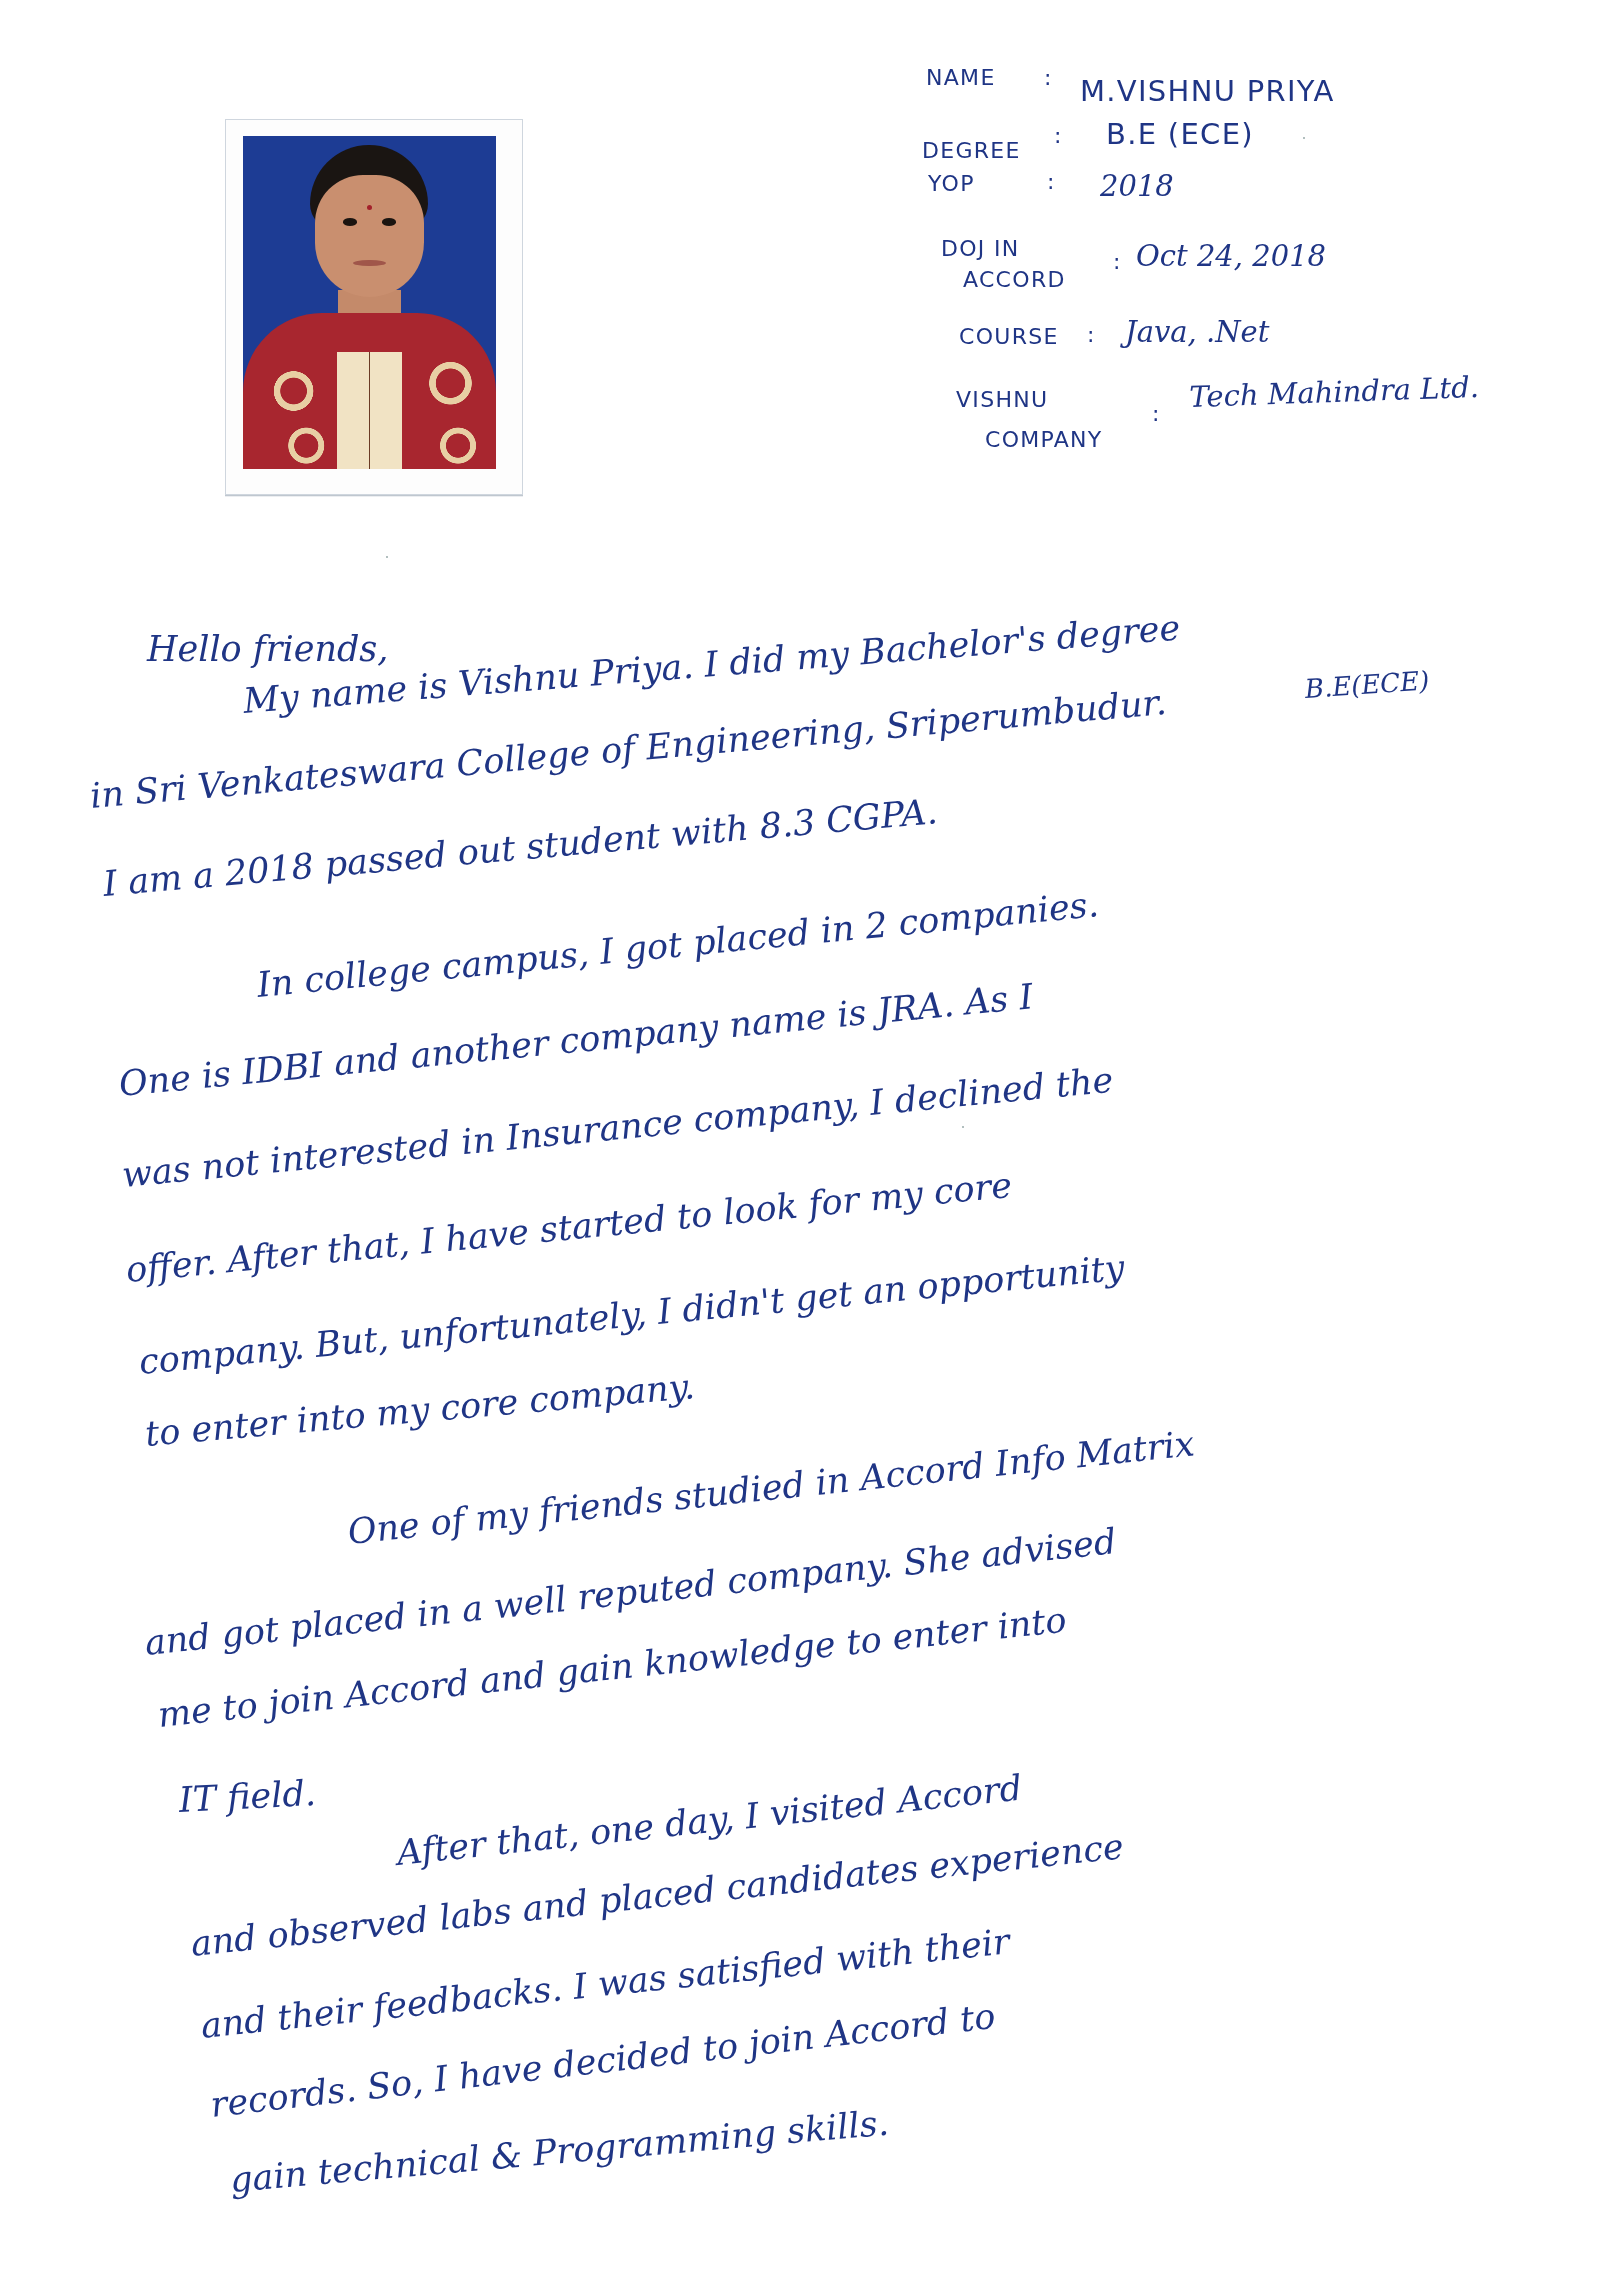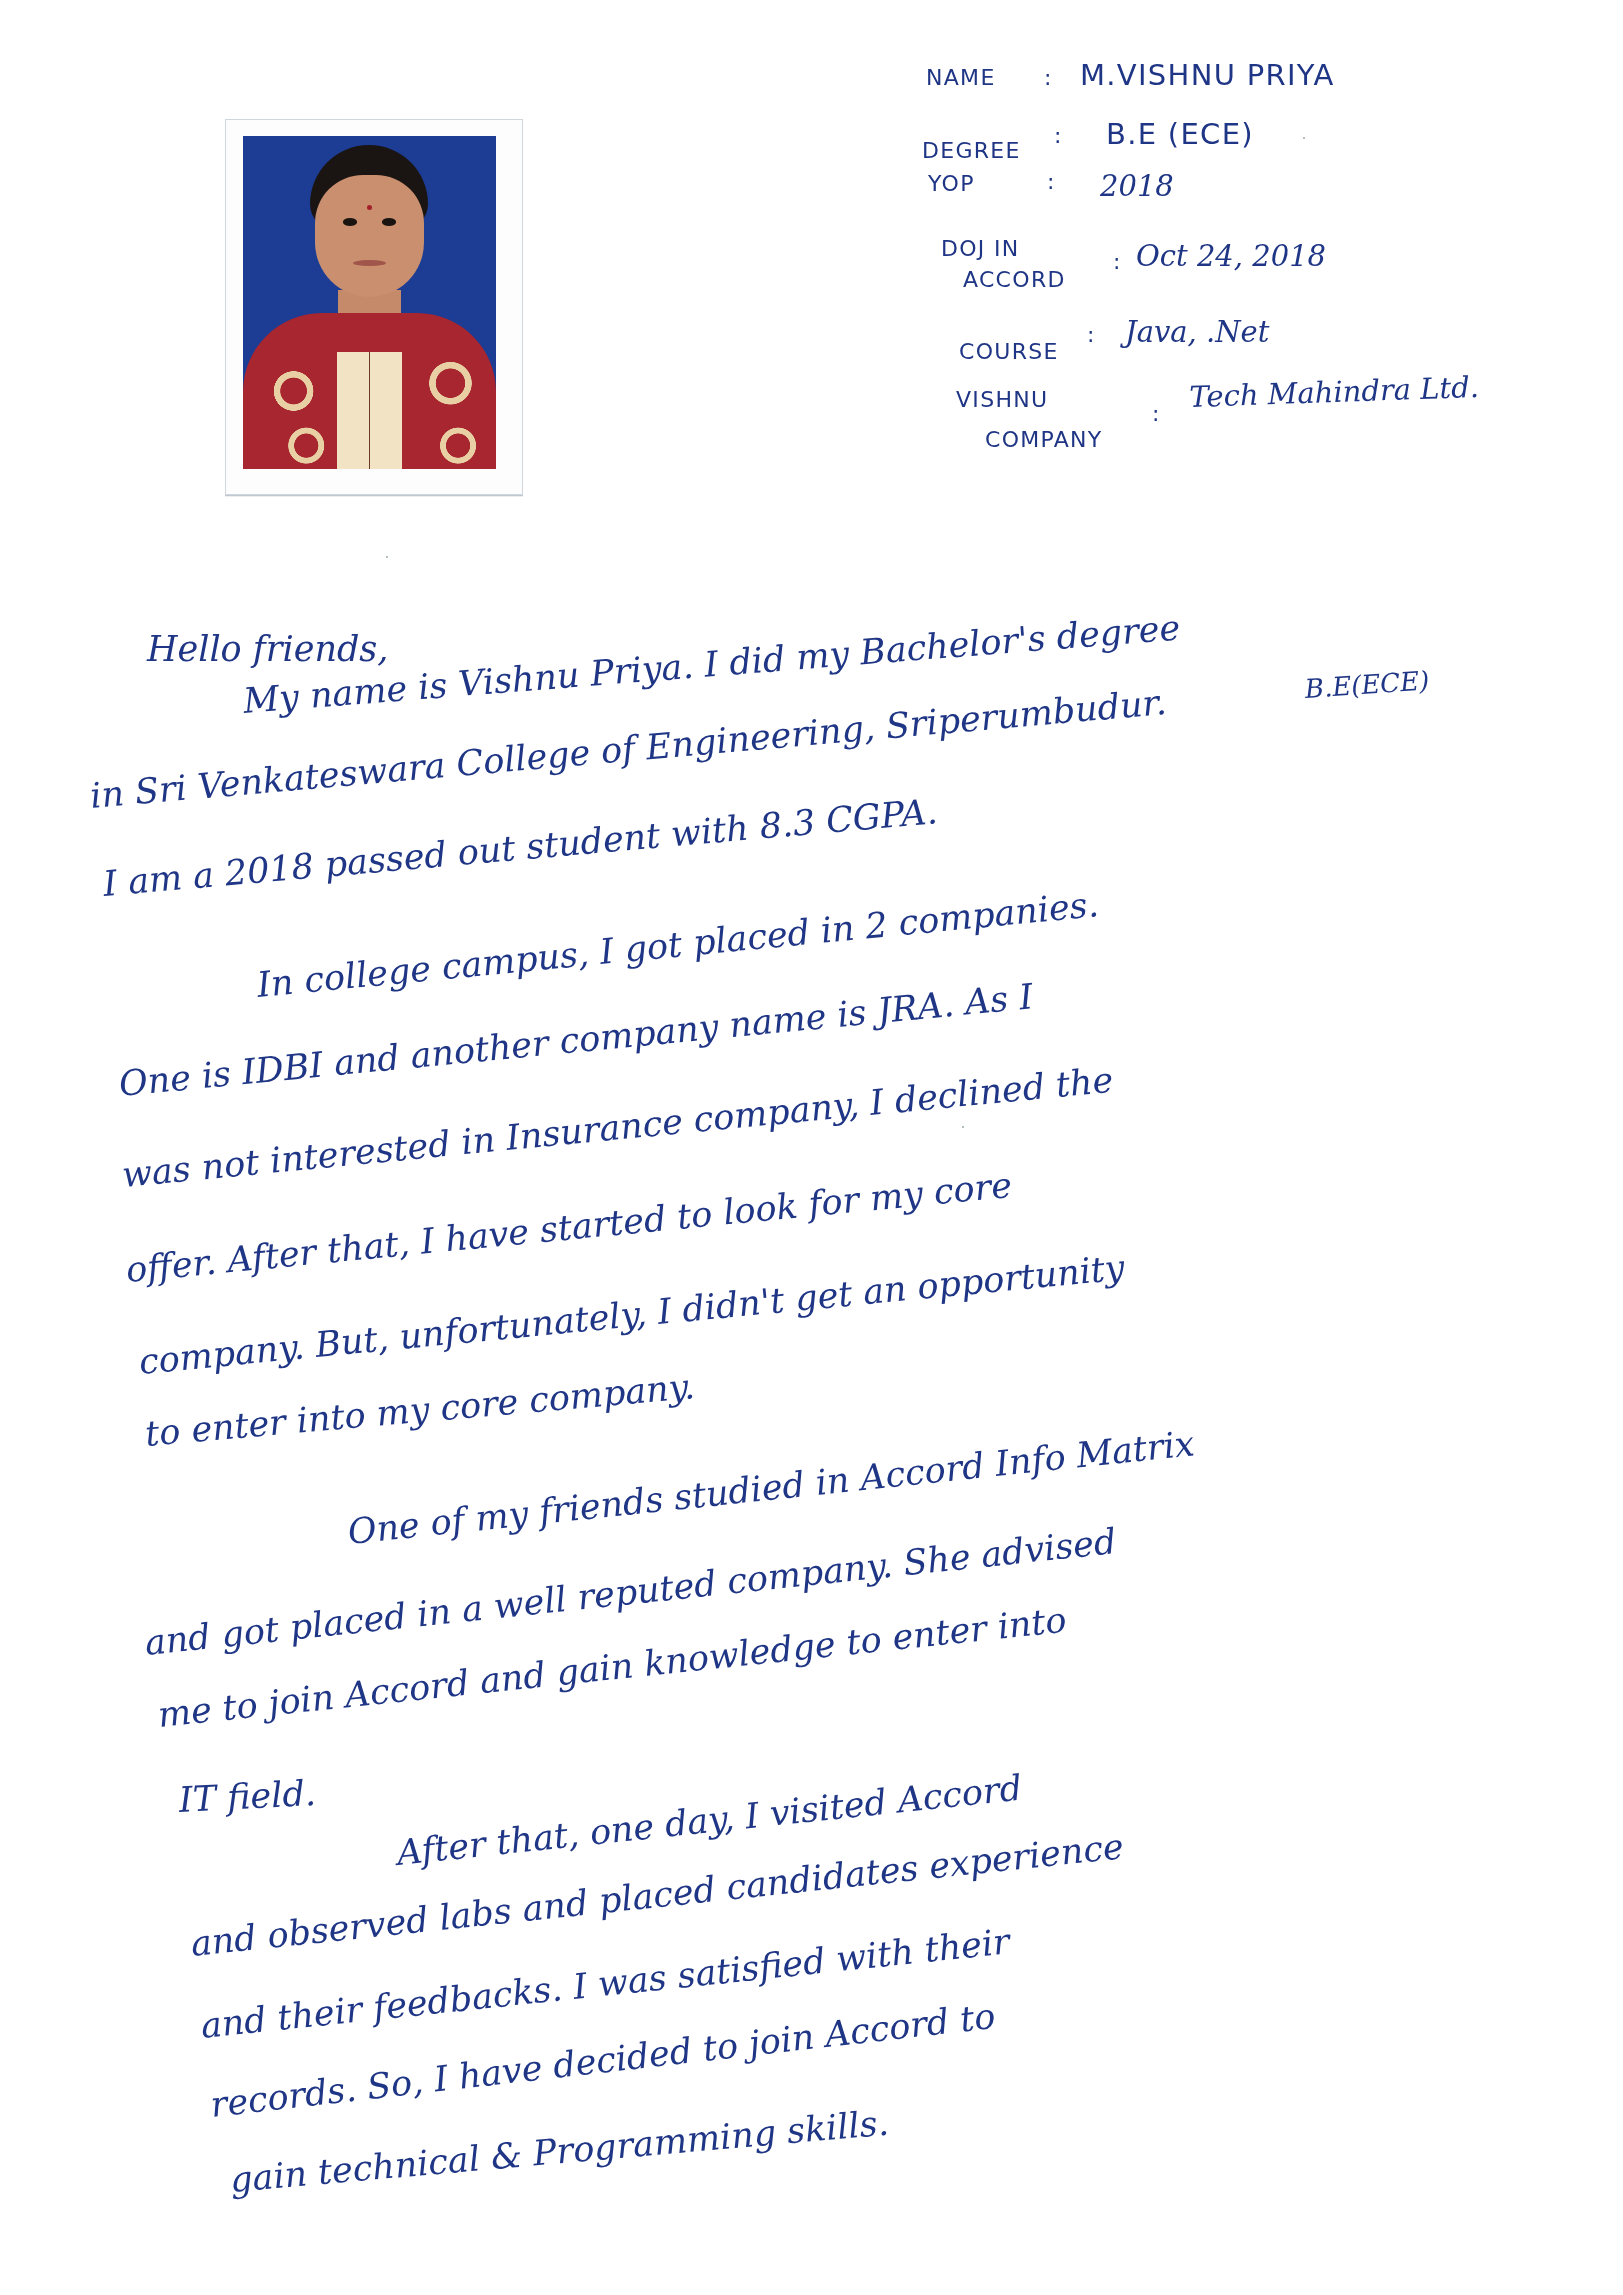--- a/index.html
+++ b/index.html
@@ -63,36 +63,36 @@
     <div class="dress">
         <div class="dress-pattern"></div>
       </div>
     <div class="kurta"></div>
   </div>
 </div>
 
 <div>
   <span class="ink caps hdr-label" style="left:926px; top:65px;">NAME</span>
   <span class="ink caps hdr-label" style="left:1044px; top:65px;">:</span>
-  <span class="ink caps hdr-value" style="left:1080px; top:58px;text-align:center;">M.VISHNU PRIYA</span>
+  <span class="ink caps hdr-value" style="left:1080px; top:74px;text-align:center;">M.VISHNU PRIYA</span>
 
   <span class="ink caps hdr-label" style="left:922px; top:138px;">DEGREE</span>
   <span class="ink caps hdr-label" style="left:1054px; top:123px;">:</span>
   <span class="ink caps hdr-value" style="left:1106px; top:117px;text-align:center;">B.E (ECE)</span>
 
   <span class="ink caps hdr-label" style="left:928px; top:171px;">YOP</span>
   <span class="ink caps hdr-label" style="left:1047px; top:169px;">:</span>
   <span class="ink hdr-value" style="left:1100px; top:169px;">2018</span>
 
   <span class="ink caps hdr-label" style="left:941px; top:236px;">DOJ IN</span>
   <span class="ink caps hdr-label" style="left:963px; top:267px;">ACCORD</span>
   <span class="ink caps hdr-label" style="left:1113px; top:249px;">:</span>
   <span class="ink hdr-value" style="left:1136px; top:239px;">Oct 24, 2018</span>
 
-  <span class="ink caps hdr-label" style="left:959px; top:324px;margin-top:15px;">COURSE</span>
+  <span class="ink caps hdr-label" style="left:959px; top:324px;">COURSE</span>
   <span class="ink caps hdr-label" style="left:1087px; top:322px;">:</span>
   <span class="ink hdr-value" style="left:1125px; top:315px;">Java, .Net</span>
 
   <span class="ink caps hdr-label" style="left:956px; top:387px;">VISHNU</span>
   <span class="ink caps hdr-label" style="left:985px; top:427px;">COMPANY</span>
   <span class="ink caps hdr-label" style="left:1152px; top:401px;">:</span>
   <span class="ink hdr-value" style="left:1190px; top:380px; transform:rotate(-2deg);">Tech Mahindra Ltd.</span>
 </div>
 
 <div>

